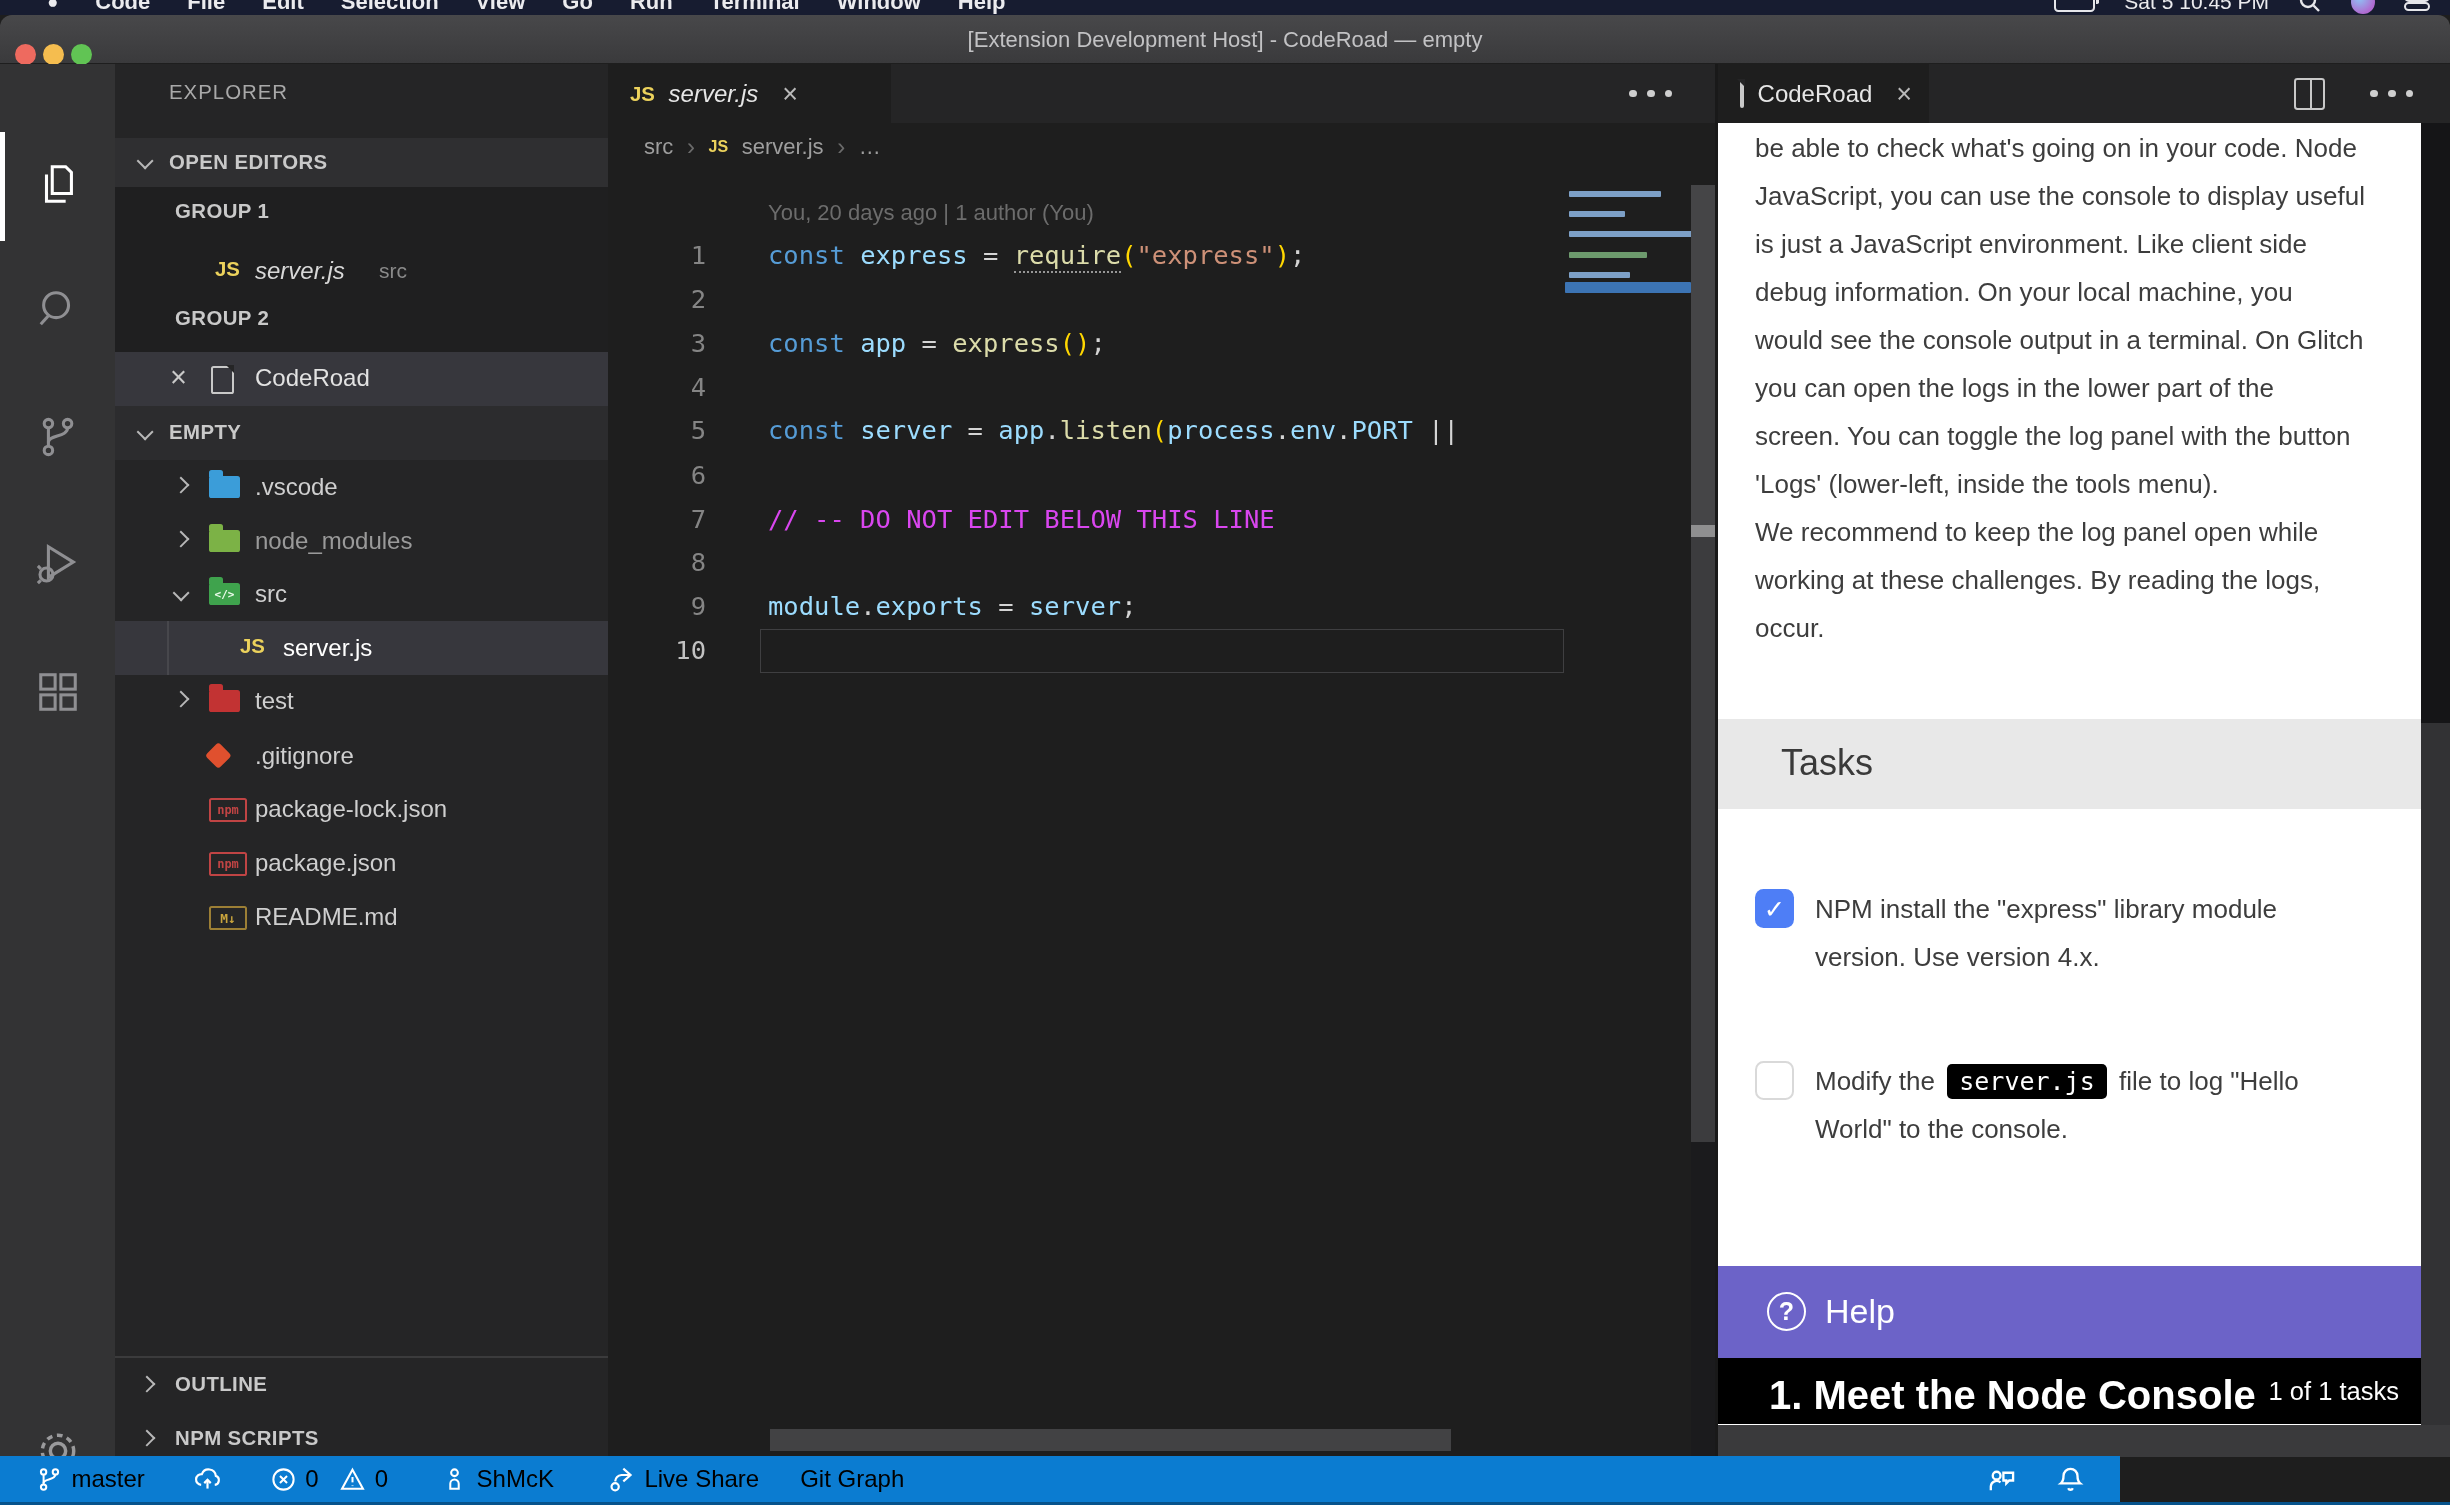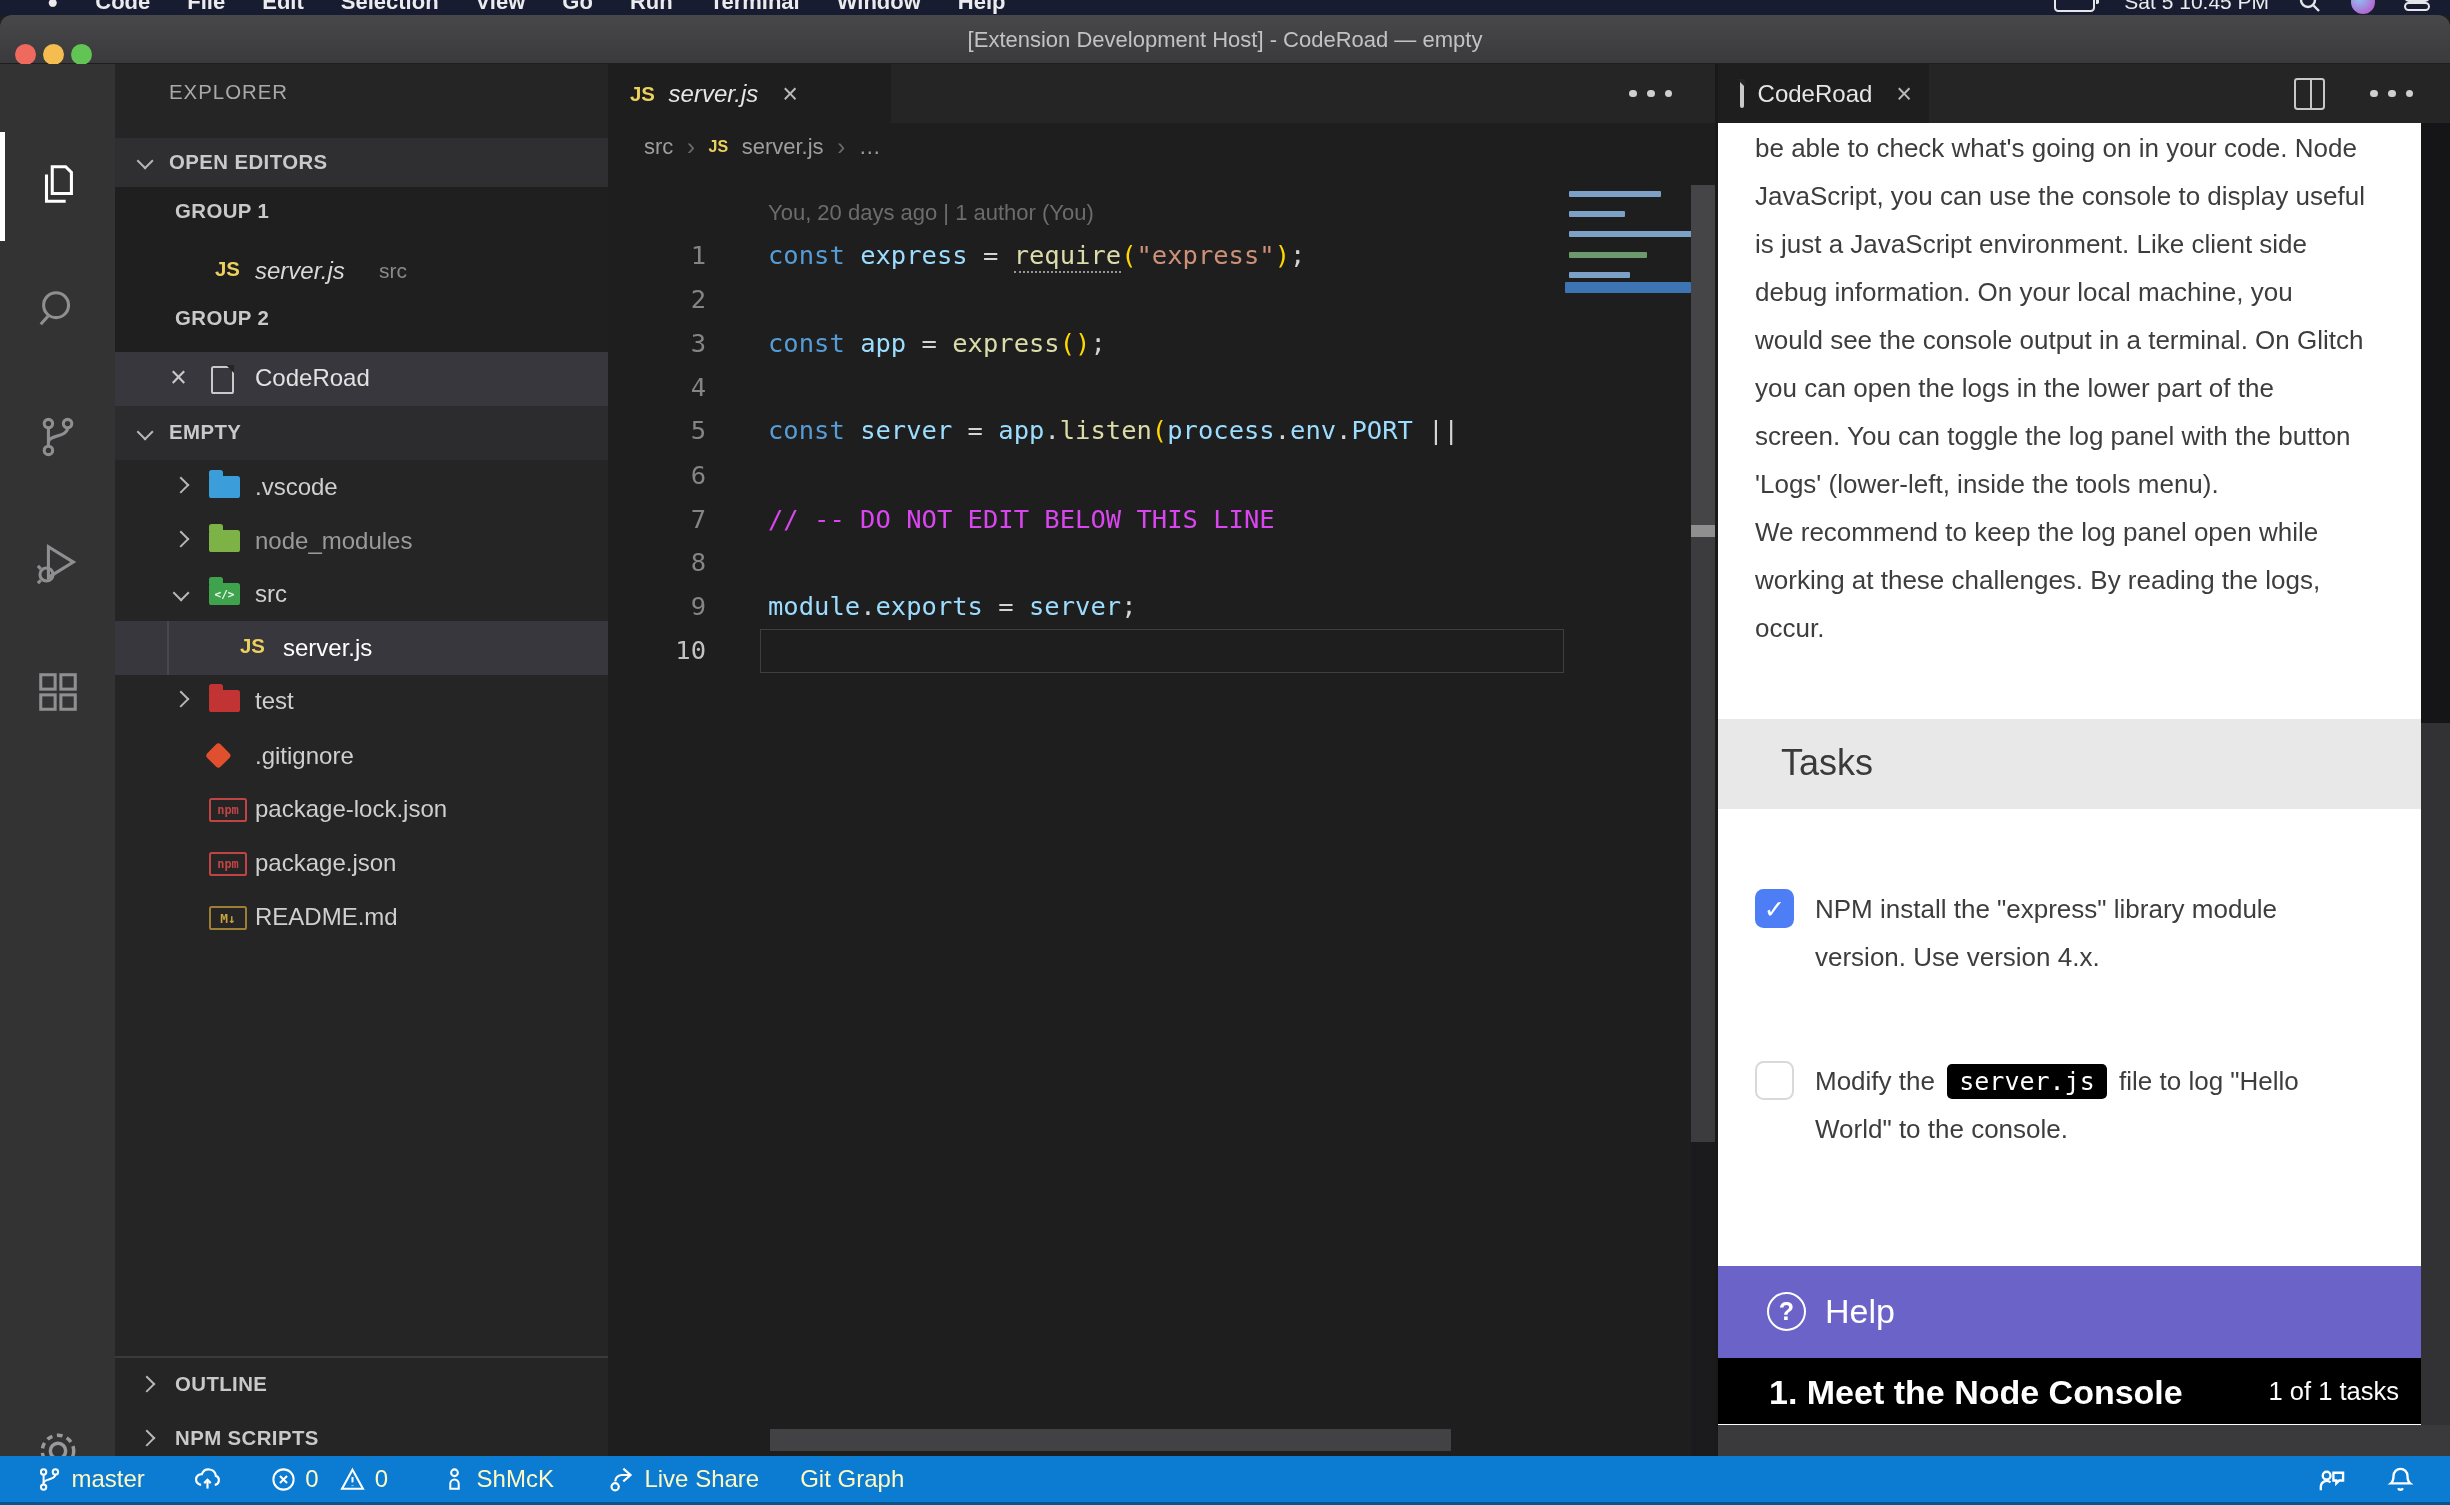--- a/index.html
+++ b/index.html
@@ -100,28 +100,28 @@
   .cb-checked{background:#4e7ef6;color:#fff;display:flex;align-items:center;justify-content:center;font-size:25.5px;}
   .cb-empty{background:#fff;border:2.6px solid #d9d9d9;}
   .task-line{position:absolute;left:97px;height:48px;line-height:48px;font-size:26px;white-space:nowrap;color:#3d3d3d;}
   .code-chip{background:#000;color:#fff;font-family:"DejaVu Sans Mono",monospace;font-size:25px;
              padding:3.4px 12px;border-radius:5.1px;margin:0 5.1px;}
   #help-bar{position:absolute;left:0;top:1143px;width:703px;height:92px;background:#6c63c8;color:#fff;}
   #help-q{position:absolute;left:49px;top:26px;width:39px;height:39px;border:2.6px solid #fff;border-radius:50%;
           box-sizing:border-box;display:flex;align-items:center;justify-content:center;font-size:25px;font-weight:700;}
   #help-label{position:absolute;left:107px;top:25.5px;font-size:34px;}
   #footer-bar{position:absolute;left:0;top:1235px;width:703px;height:66px;background:#000;color:#fff;}
-  #footer-title{position:absolute;left:51px;top:14.5px;font-size:34px;font-weight:600;}
+  #footer-title{position:absolute;left:51px;top:14.5px;font-size:40px;font-weight:600;}
   #footer-progress{position:absolute;right:22px;top:18.7px;font-size:25.5px;}
   #wv-scroll{left:2421px;top:123px;width:29px;height:1302px;background:#323234;}
   #wv-thumb{position:absolute;left:0;top:0;width:29px;height:600px;background:#151517;}
   #gray-strip{left:1718px;top:1425px;width:732px;height:31.5px;background:#3a3a3c;}
 
   
-  #statusbar{left:0;top:1456px;width:2450px;height:46px;background:#0b7cd1;color:#fef9c3;
+  #statusbar{left:0;top:1456px;width:2120px;height:46px;background:#0b7cd1;color:#000000;
              display:flex;align-items:center;font-size:24px;}
   #statusbar .sb-item{display:flex;align-items:center;gap:8.5px;white-space:nowrap;}
   #status-strip{left:0;top:1502px;width:2450px;height:3.4px;background:#07538c;}
   svg{display:block;}
 </style>
 </head>
 <body>
 
 <div id="root">
 

